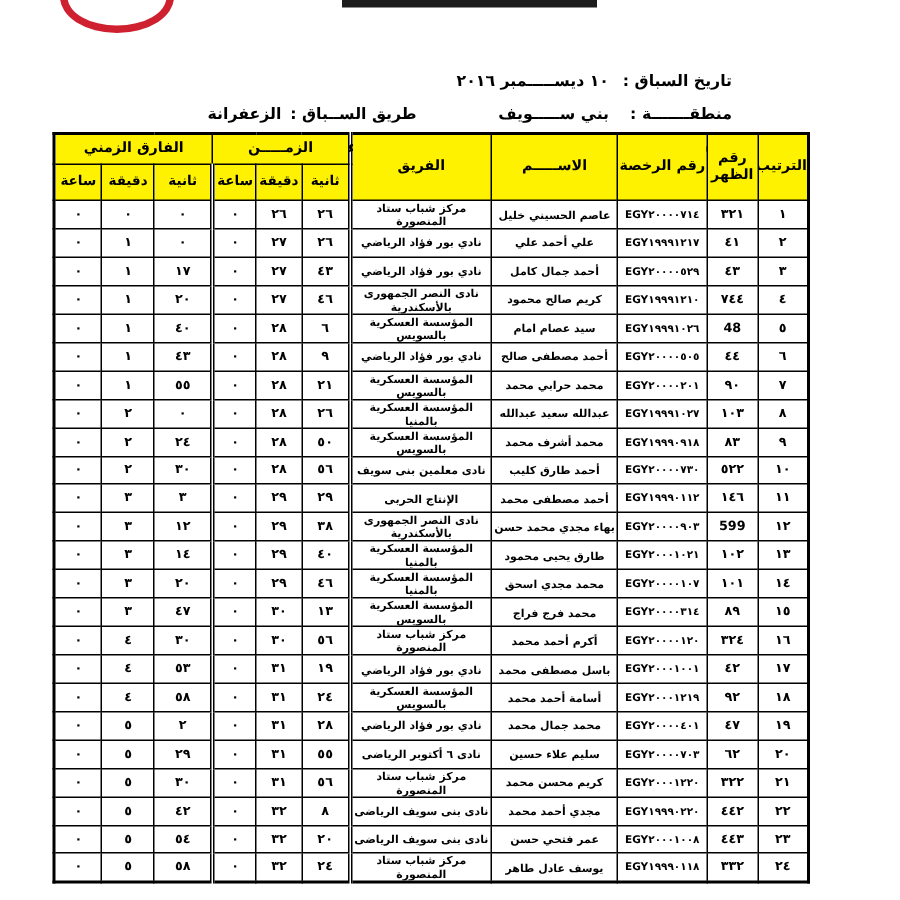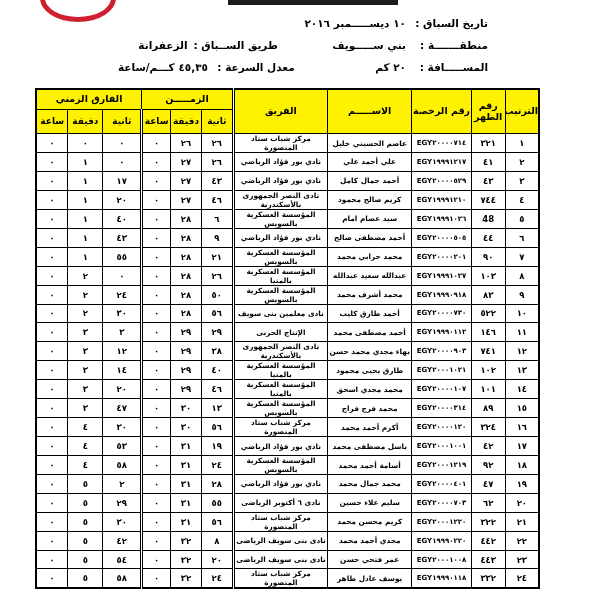--- a/index.html
+++ b/index.html
@@ -8,21 +8,21 @@
     font-family:"DejaVu Sans",sans-serif;color:#000;
   }
   
   .logo-ellipse{
     position:absolute;left:40px;top:-26px;width:66px;height:38px;
     border:5px solid #cf2030;border-radius:50%;background:#fff;
   }
   .top-bar{position:absolute;left:228px;top:0;width:170px;height:5px;background:#1c1c1c;}
 
   
-  .meta{position:absolute;font-weight:bold;font-size:10.5px;line-height:22px;white-space:nowrap;}
+  .meta{position:absolute;font-weight:bold;font-size:10.5px;line-height:22px;white-space:nowrap;margin-top:31px;}
   .meta-right{top:12px;right:112px;text-align:right;}
   .meta-left{top:34px;right:300px;text-align:center;}
   .meta .lbl{display:inline-block;}
   .meta-right .lbl{min-width:78px;}
   .meta-left .lbl{min-width:88px;}
   .meta .val{padding-right:4px;}
 
   
   table.results{
     position:absolute;top:88px;right:60px;
@@ -230,21 +230,21 @@
         <td class="txt dbl-left">الإنتاج الحربى</td>
         <td>٢٩</td>
         <td>٢٩</td>
         <td class="dbl-left">٠</td>
         <td>٣</td>
         <td>٣</td>
         <td>٠</td>
       </tr>
       <tr>
         <td>١٢</td>
-        <td>٧٤١</td>
+        <td>599</td>
         <td class="lic">EGY٢٠٠٠٠٩٠٣</td>
         <td class="txt">بهاء مجدي محمد حسن</td>
         <td class="txt dbl-left">نادى النصر الجمهورى بالأسكندرية</td>
         <td>٣٨</td>
         <td>٢٩</td>
         <td class="dbl-left">٠</td>
         <td>١٢</td>
         <td>٣</td>
         <td>٠</td>
       </tr>

